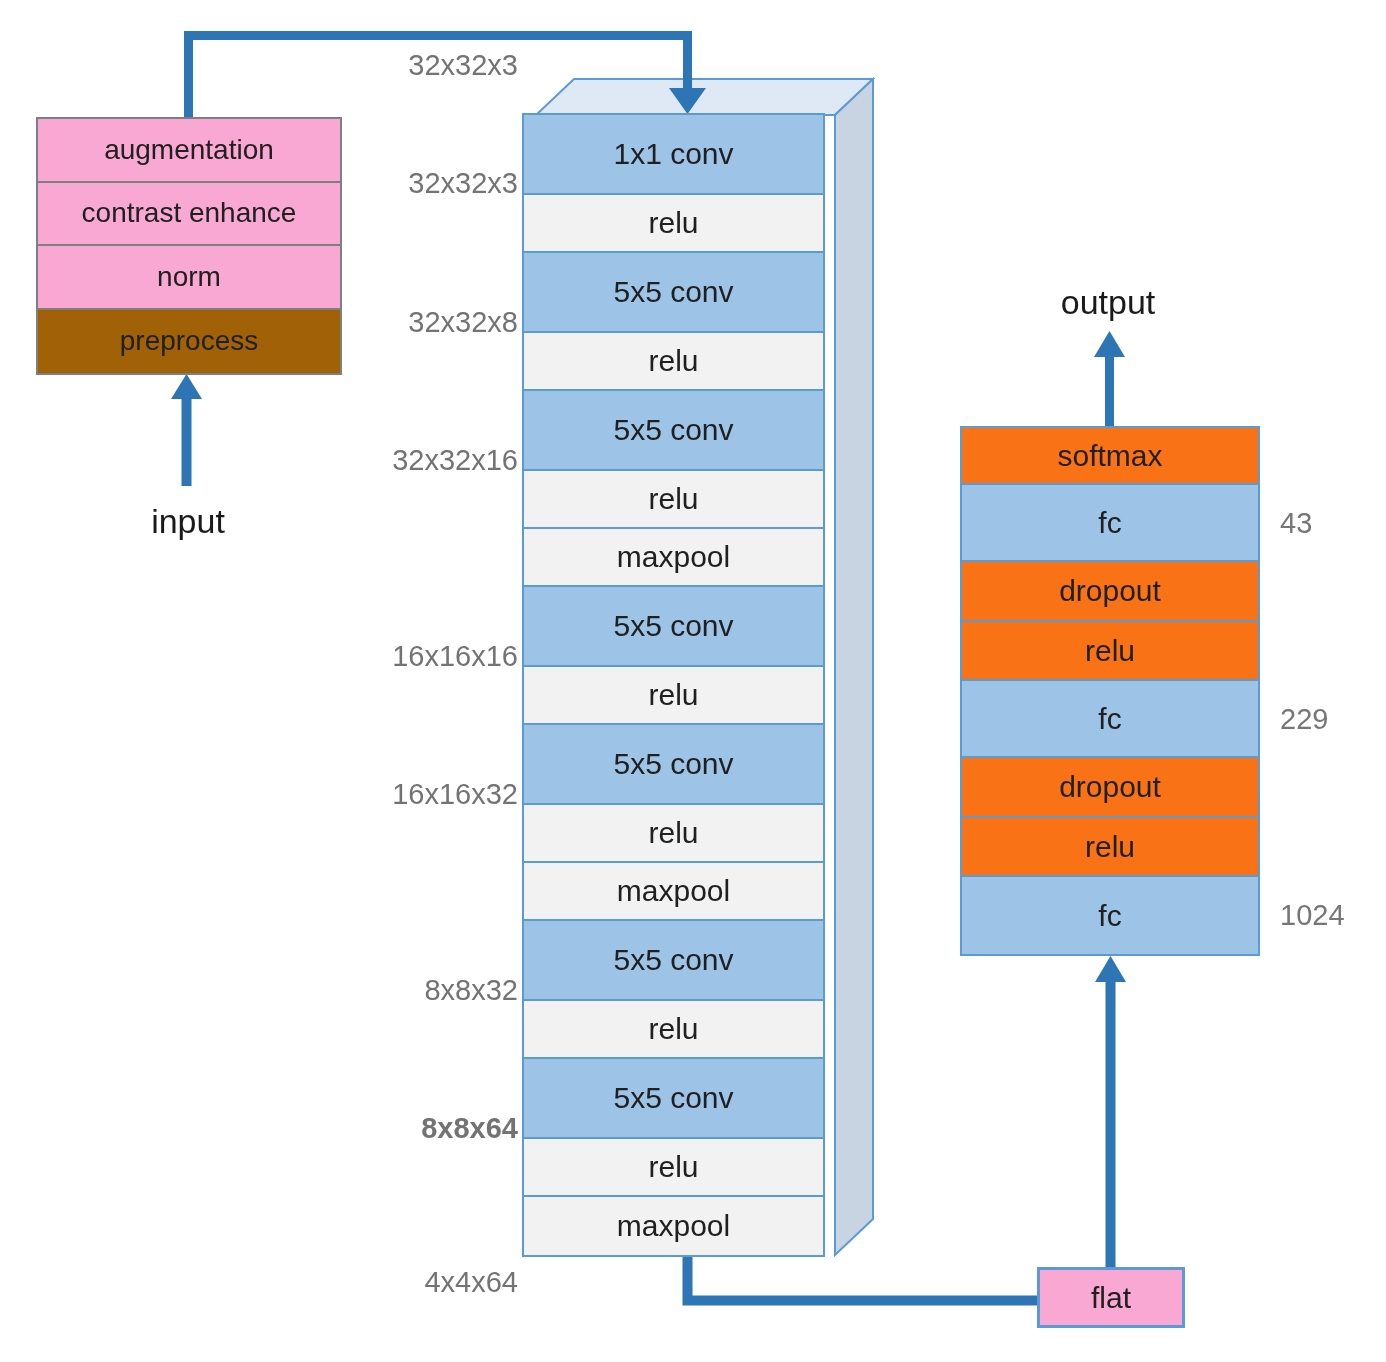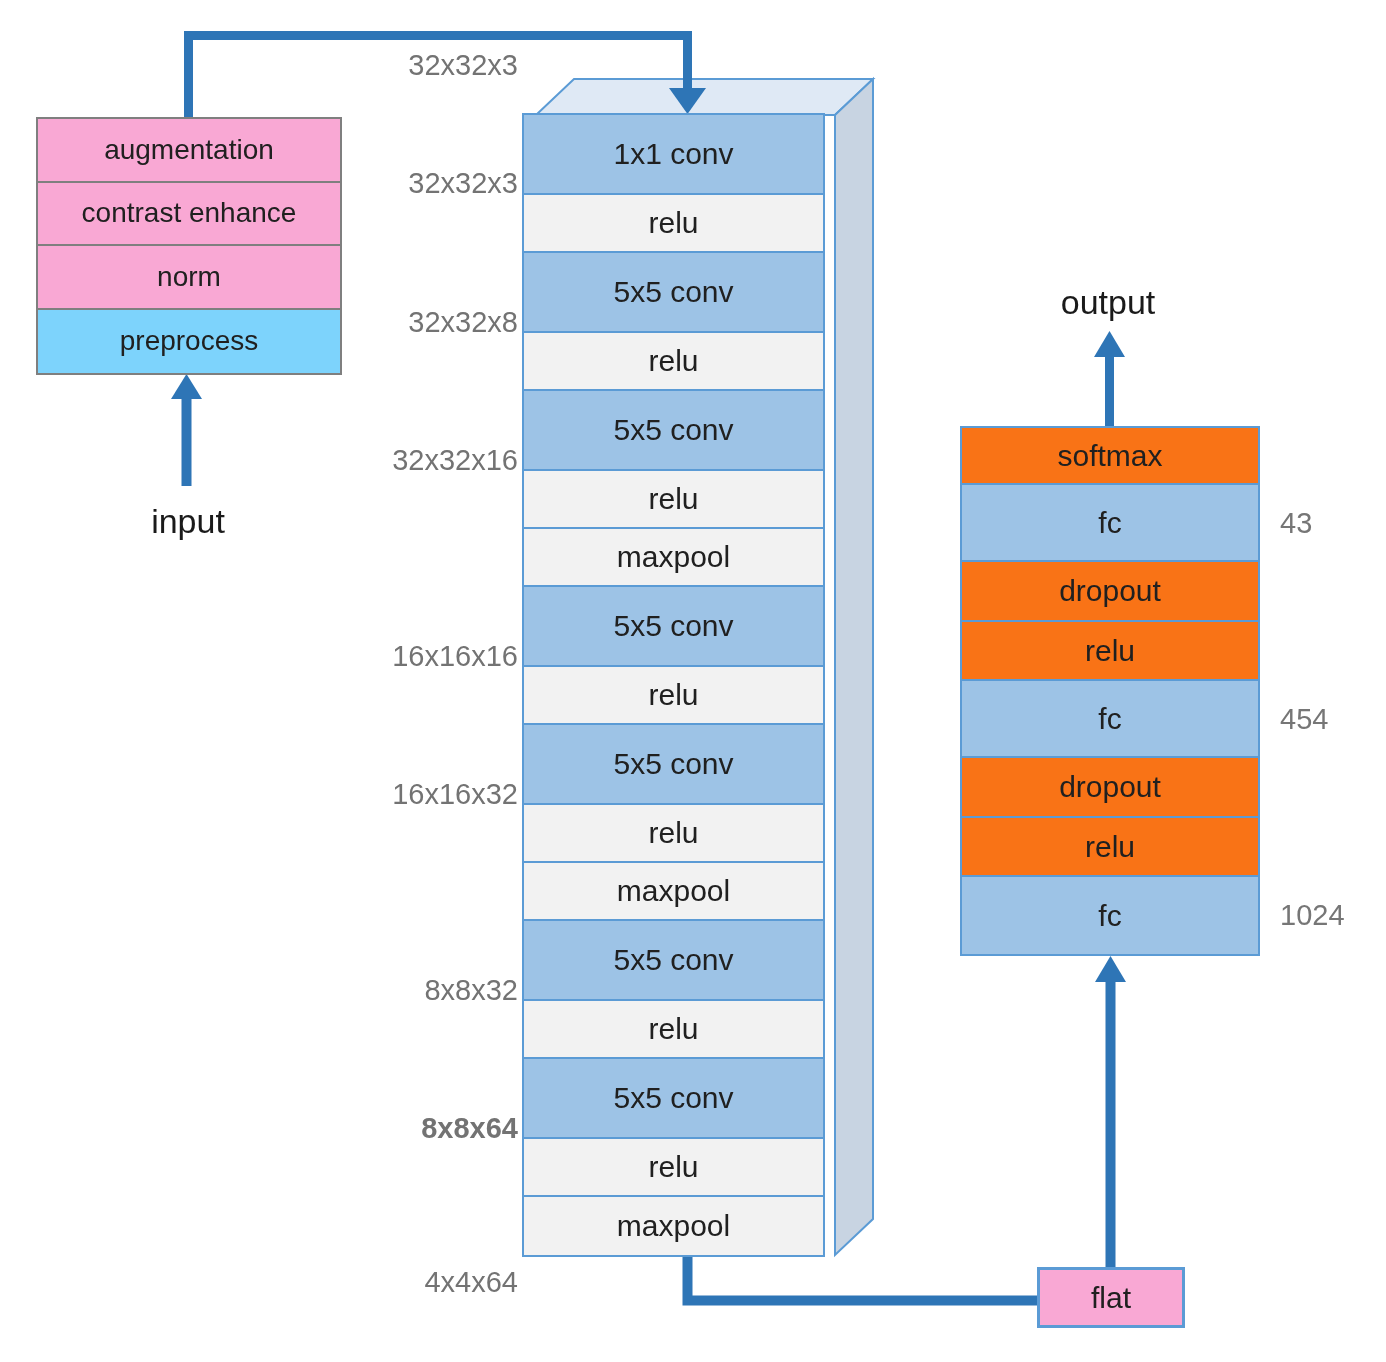--- a/index.html
+++ b/index.html
@@ -13,21 +13,21 @@
   .overlay { position:absolute; left:0; top:0; width:1386px; height:1362px; z-index:1; }
 
   .box-stack { position:absolute; z-index:2; box-sizing:content-box; }
   .row { display:flex; align-items:center; justify-content:center;
          box-sizing:border-box; color:#202020; }
 
   
   .pre-box { left:36px; top:117px; width:302px; height:254px;
              border:2px solid #7f7f7f; background:#f2f2f2; }
   .pre-box .row { height:63.5px; font-size:28px; border-bottom:2px solid #7f7f7f; background:#f9a8d4; }
-  .pre-box .row:last-child { border-bottom:none; background:#7dd3fc; }
+  .pre-box .row:last-child { border-bottom:none; background:#a16207; }
 
   
   .conv-stack { left:522px; top:113px; width:299px; height:1140px;
                 border:2px solid #5b9bd5; }
   .conv-stack .row { border-bottom:2px solid #5b9bd5; font-size:30px; }
   .conv-stack .row:last-child { border-bottom:none; }
   .conv { background:#9dc3e6; height:80px; }
   .thin { background:#f2f2f2; height:58px; }
 
   
@@ -132,21 +132,21 @@
     <div class="row r-fc">fc</div>
     <div class="row r-drop">dropout</div>
     <div class="row r-relu">relu</div>
     <div class="row r-fc">fc</div>
     <div class="row r-drop">dropout</div>
     <div class="row r-relu">relu</div>
     <div class="row r-fc">fc</div>
   </div>
 
   <div class="units-label" style="top:523px;">43</div>
-  <div class="units-label" style="top:719px;">454</div>
+  <div class="units-label" style="top:719px;">229</div>
   <div class="units-label" style="top:915px;">1024</div>
 
   <div class="io-label" style="left:1108px; top:302px;">output</div>
 
   <div class="flat-box">
     <span>flat</span>
   </div>
 
 </div>
 

